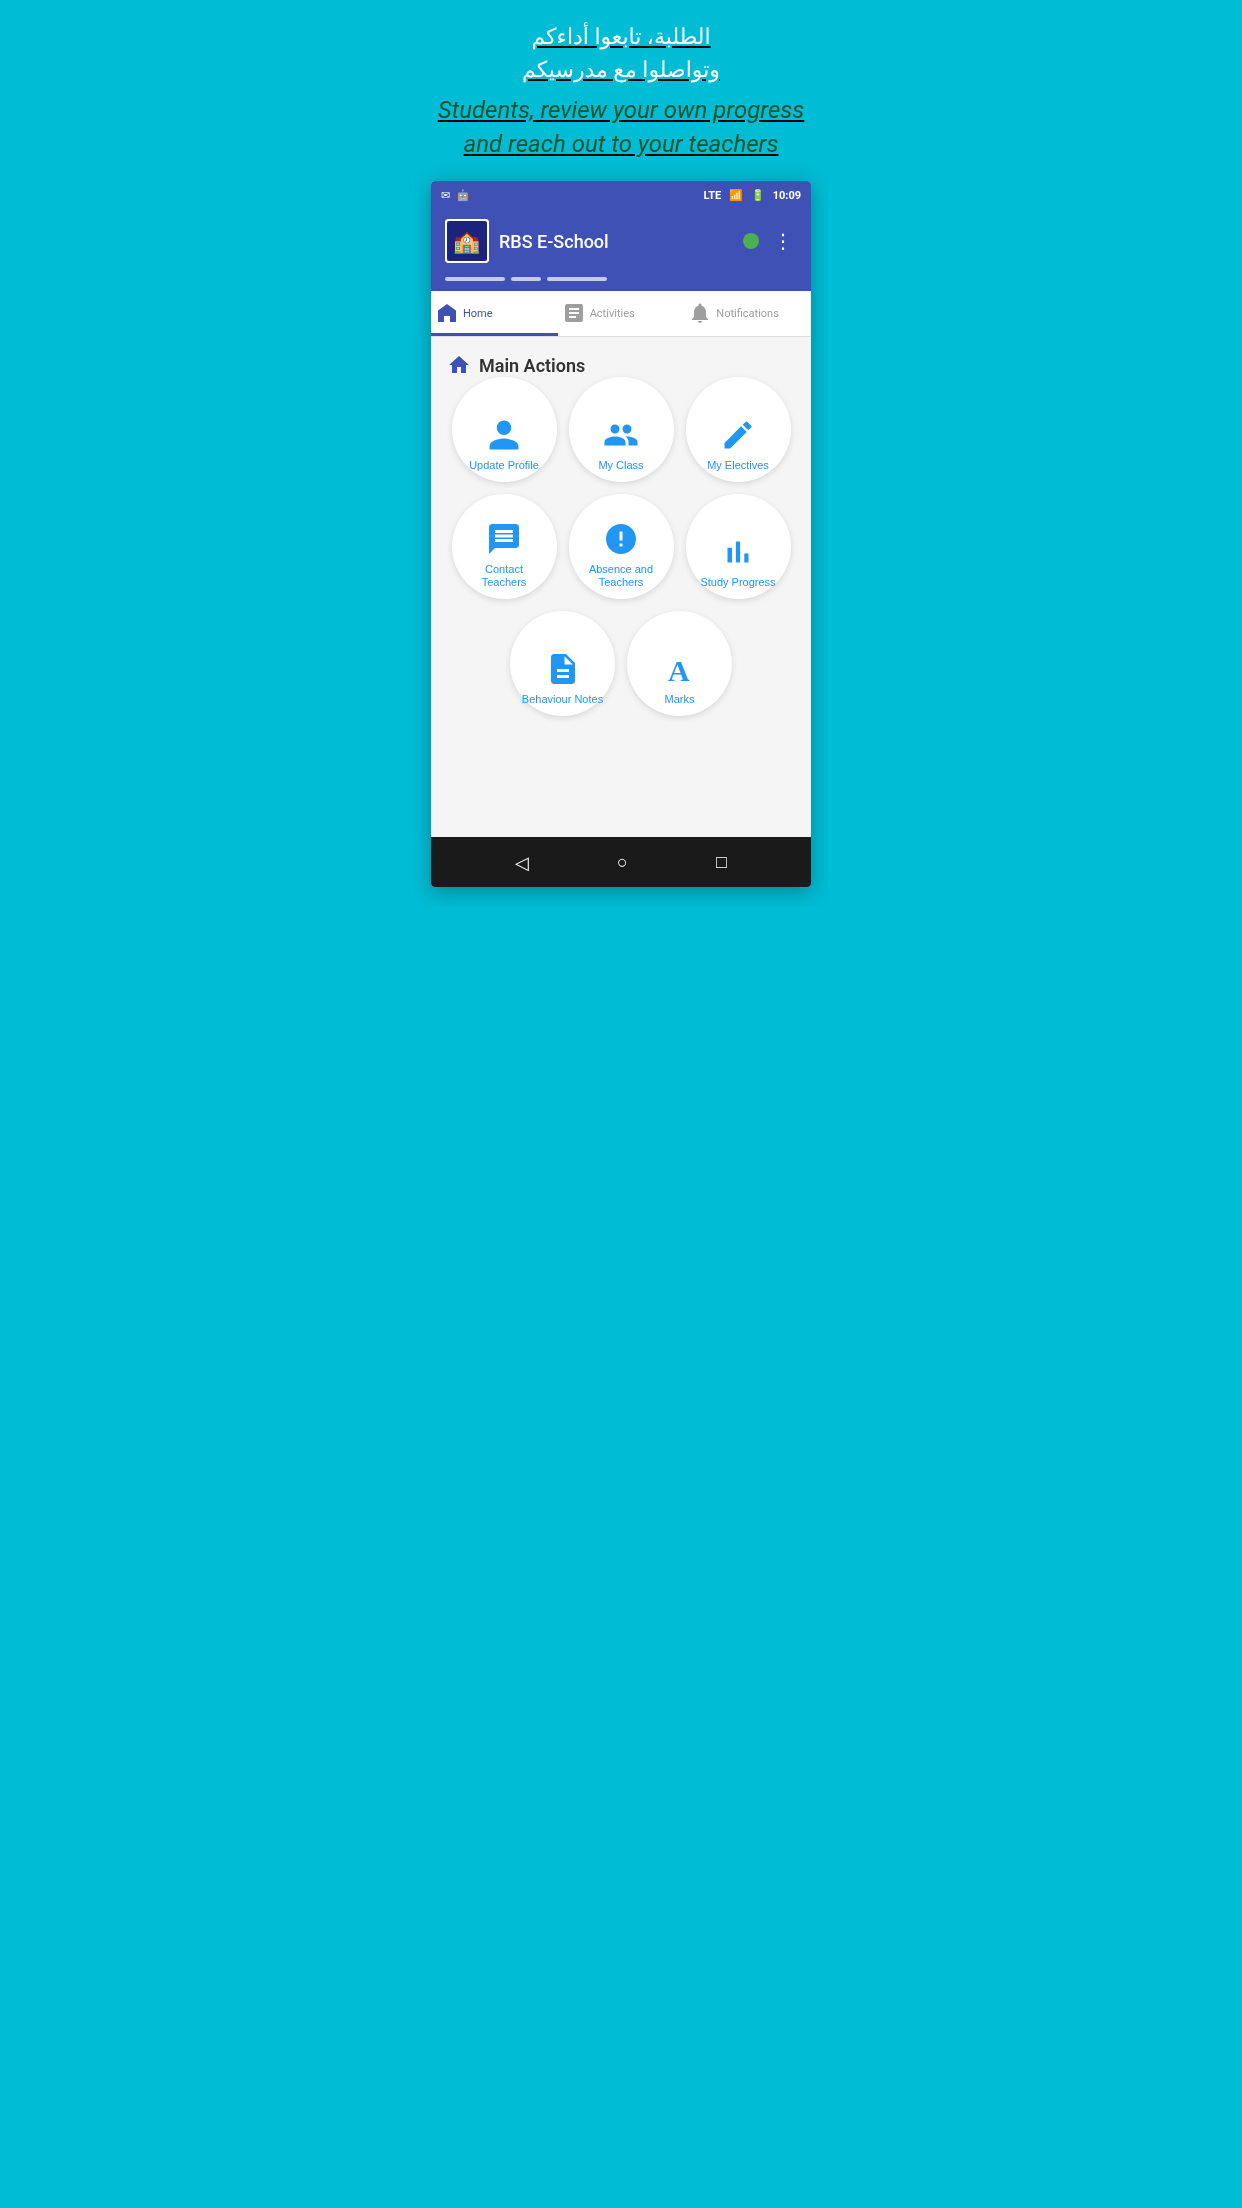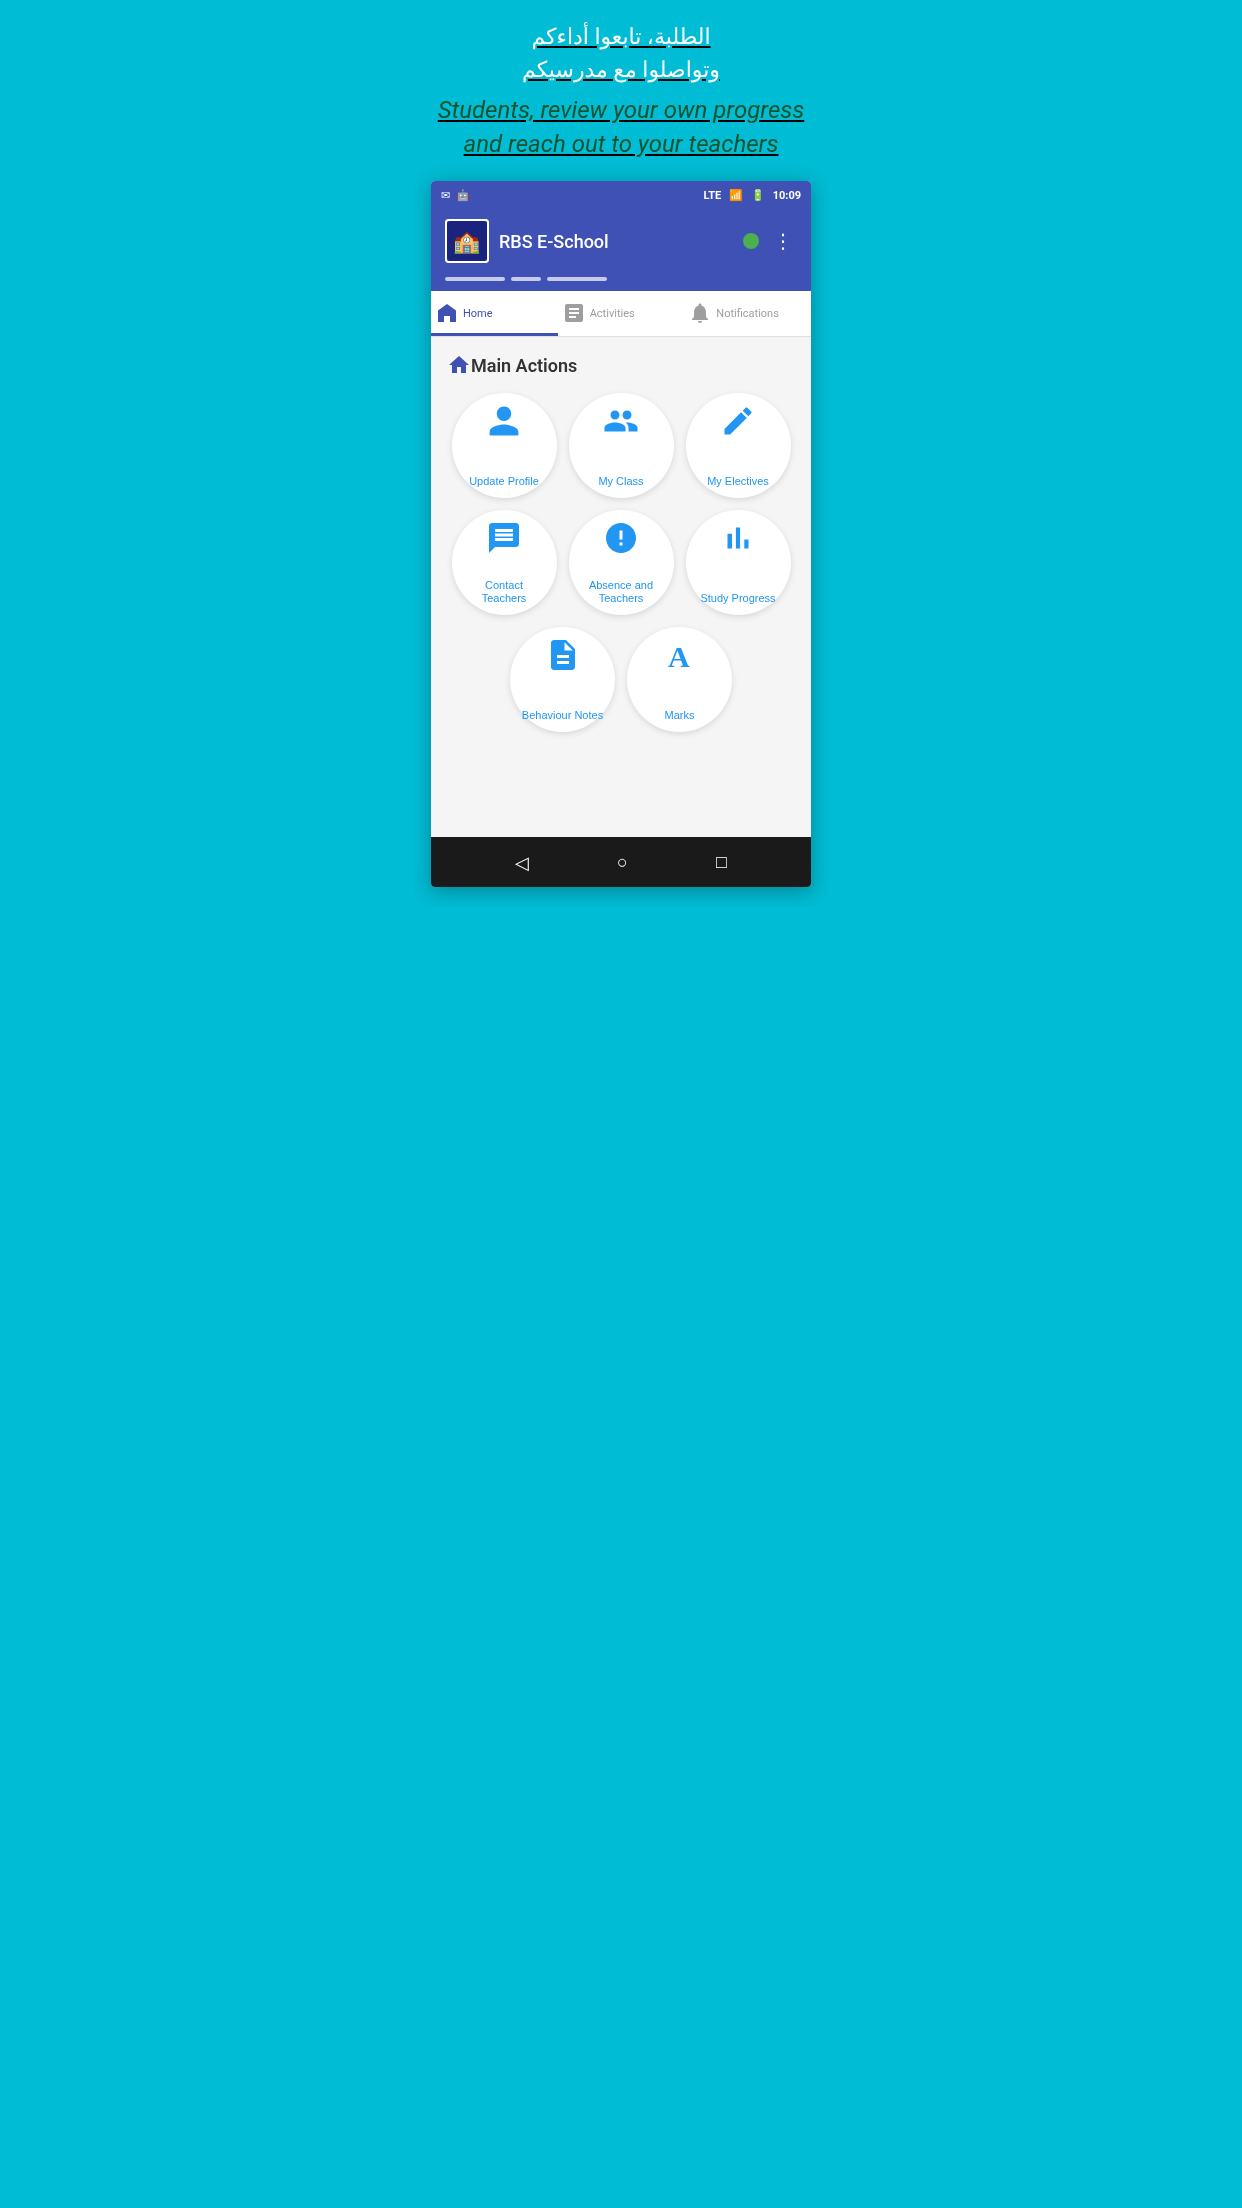--- a/index.html
+++ b/index.html
@@ -166,22 +166,21 @@
     
     .main-content {
       background: #f5f5f5;
       padding: 16px;
       min-height: 500px;
     }
 
     .section-title {
       display: flex;
       align-items: center;
-      gap: 0;
-      margin-bottom: 16px;
+      gap: 8px;
     }
 
     .section-title-text {
       font-size: 18px;
       font-weight: 600;
       color: #333;
     }
 
     .actions-grid {
       display: flex;
@@ -196,21 +195,21 @@
     }
 
     .action-btn {
       background: white;
       border-radius: 50%;
       width: 105px;
       height: 105px;
       display: flex;
       flex-direction: column;
       align-items: center;
-      justify-content: space-between;
+      justify-content: flex-end;
       cursor: pointer;
       box-shadow: 0 2px 6px rgba(0,0,0,0.12);
       gap: 6px;
       transition: transform 0.1s;
       border: none;
       padding: 10px;
     }
 
     .action-label {
       font-size: 11px;

